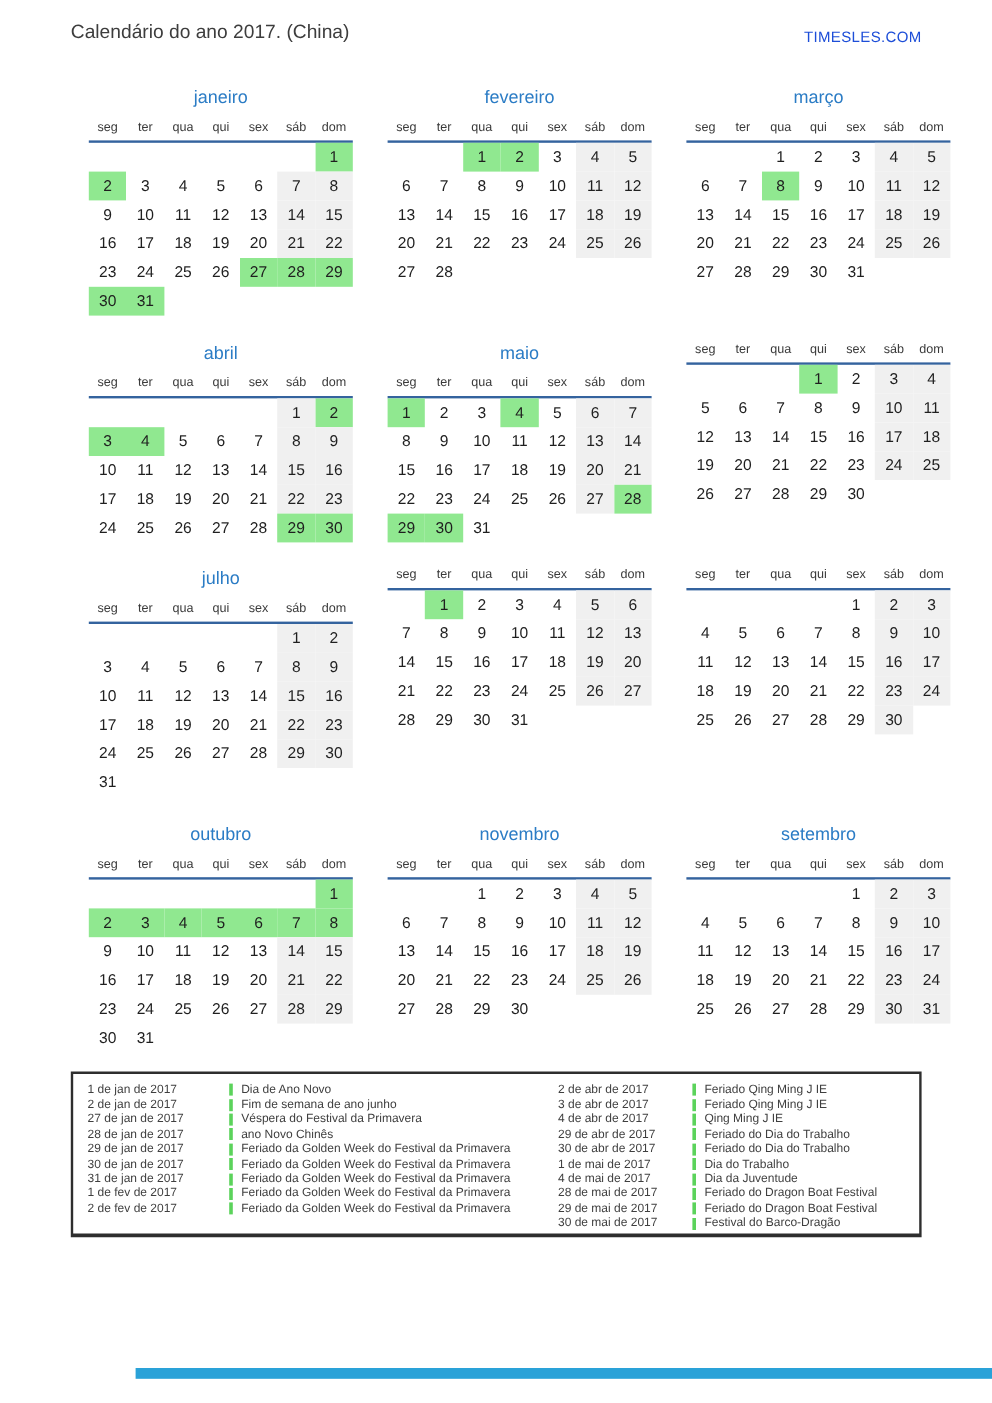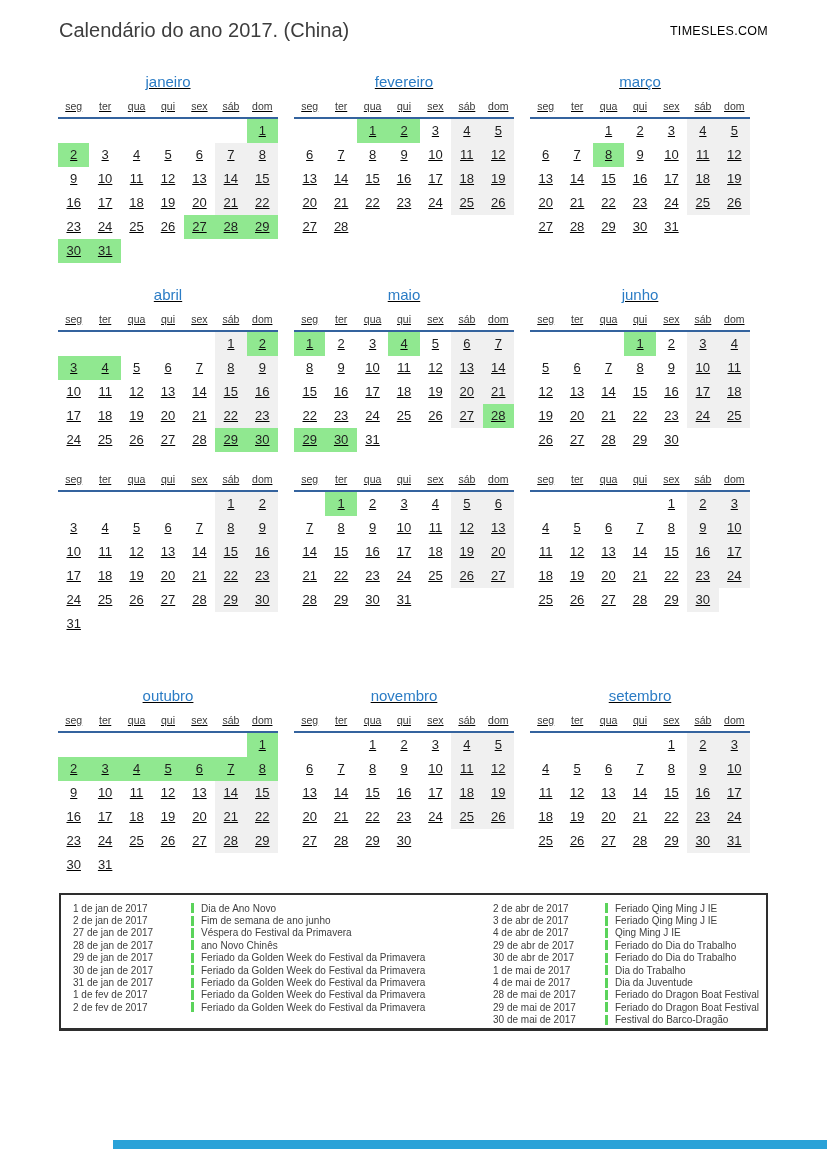--- a/index.html
+++ b/index.html
@@ -1,44 +1,44 @@
 <!DOCTYPE html>
 <html lang="pt"><head>
 <meta charset="utf-8">
 <style>
   html,body{margin:0;padding:0;background:#fff;}
   body{width:827px;height:1169px;position:relative;font-family:"Liberation Sans",sans-serif;
        -webkit-font-smoothing:antialiased;}
   .page{position:absolute;inset:0;}
 
   
-  .htitle{position:absolute;left:59px;top:19px;font-size:20px;color:#3d3d3d;}
-  .site{position:absolute;right:59px;top:24px;font-size:12.5px;color:#000000;
+  .htitle{position:absolute;left:59px;top:19px;font-size:16px;color:#3d3d3d;}
+  .site{position:absolute;right:59px;top:24px;font-size:12.5px;color:#1d4ed8;
         text-decoration:none;letter-spacing:.3px;cursor:pointer;}
 
   
-  .months{position:absolute;left:58px;top:70px;width:692px;display:grid;
-          grid-template-columns:220px 220px 220px;column-gap:16px;
-          grid-template-rows:213px 188px 213px auto;align-items:start;text-decoration:underline;}
+  .months{position:absolute;left:74px;top:70px;width:692px;display:grid;
+          grid-template-columns:220px 220px 220px;column-gap:29px;
+          grid-template-rows:213px 188px 213px auto;align-items:start;}
   .mtitle{height:26px;line-height:24px;text-align:center;font-size:15px;color:#2b7cc5;margin-bottom:2px;}
   .dowrow{display:grid;grid-template-columns:repeat(7,1fr);border-bottom:2px solid #34639e;padding-bottom:3px;}
   .dow{text-align:center;font-size:10.5px;line-height:16px;color:#3a3a3a;}
   .days{display:grid;grid-template-columns:repeat(7,1fr);}
   .cell{height:24px;line-height:24px;text-align:center;font-size:13px;color:#1f1f1f;}
   .we{background:#f0f0f0;}
   .hol{background:#90e890;}
 
   
   .legend{position:absolute;left:59px;top:893px;width:709px;height:138px;box-sizing:border-box;
           border:2px solid #2e2e2e;border-bottom-width:3px;padding:7px 0 0 12px;display:flex;}
   .lcol{display:block;}
   .lcol-left{width:392px;}
   .lrow{display:flex;align-items:center;height:12.4px;font-size:10px;color:#3f3f3f;white-space:nowrap;}
   .lcol-left .ldate{width:118px;flex:none;}
-  .lcol-right .ldate{width:112px;flex:none;margin-left:28px;}
+  .lcol-right .ldate{width:112px;flex:none;}
   .tick{width:3px;height:10px;background:#5bd35b;margin-right:7px;flex:none;}
 
   
   .footerbar{position:absolute;left:113px;top:1140px;width:714px;height:9px;background:#2aa2d8;}
 </style>
 </head>
 <body>
 
 <div class="page">
   <div class="htitle">Calendário do ano 2017. (China)</div>
@@ -291,21 +291,20 @@
           <div class="cell hol">29</div>
           <div class="cell hol">30</div>
           <div class="cell">31</div>
           <div class="cell"></div>
           <div class="cell"></div>
           <div class="cell"></div>
           <div class="cell"></div>
         </div>
       </div>
       <div class="month">
-        <div class="mtitle">junho</div>
         <div class="dowrow">
           <div class="dow">seg</div>
           <div class="dow">ter</div>
           <div class="dow">qua</div>
           <div class="dow">qui</div>
           <div class="dow">sex</div>
           <div class="dow">sáb</div>
           <div class="dow">dom</div>
         </div>
         <div class="days">
@@ -340,20 +339,21 @@
           <div class="cell">26</div>
           <div class="cell">27</div>
           <div class="cell">28</div>
           <div class="cell">29</div>
           <div class="cell">30</div>
           <div class="cell"></div>
           <div class="cell"></div>
         </div>
       </div>
       <div class="month">
+        <div class="mtitle">julho</div>
         <div class="dowrow">
           <div class="dow">seg</div>
           <div class="dow">ter</div>
           <div class="dow">qua</div>
           <div class="dow">qui</div>
           <div class="dow">sex</div>
           <div class="dow">sáb</div>
           <div class="dow">dom</div>
         </div>
         <div class="days">

